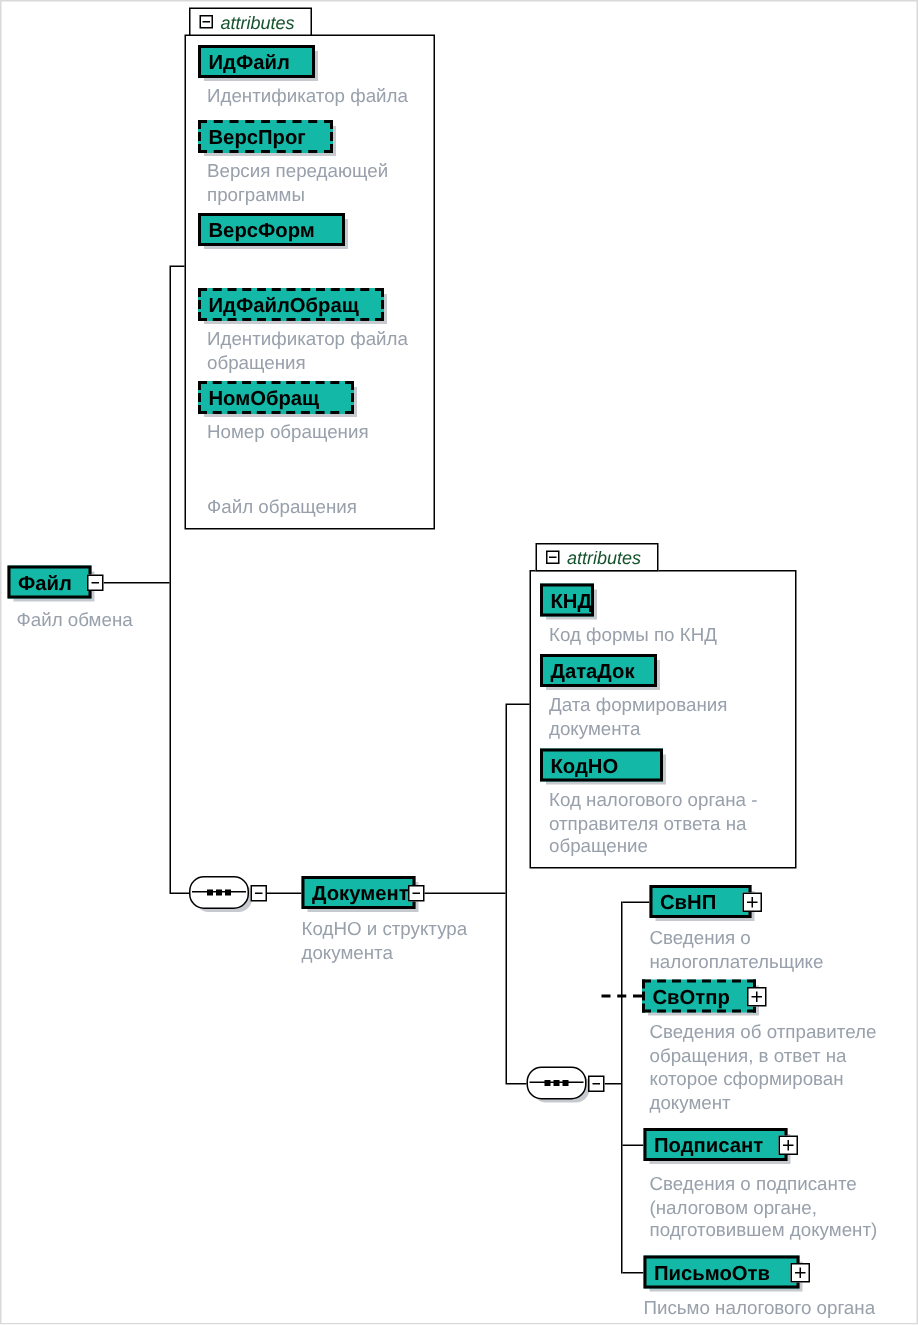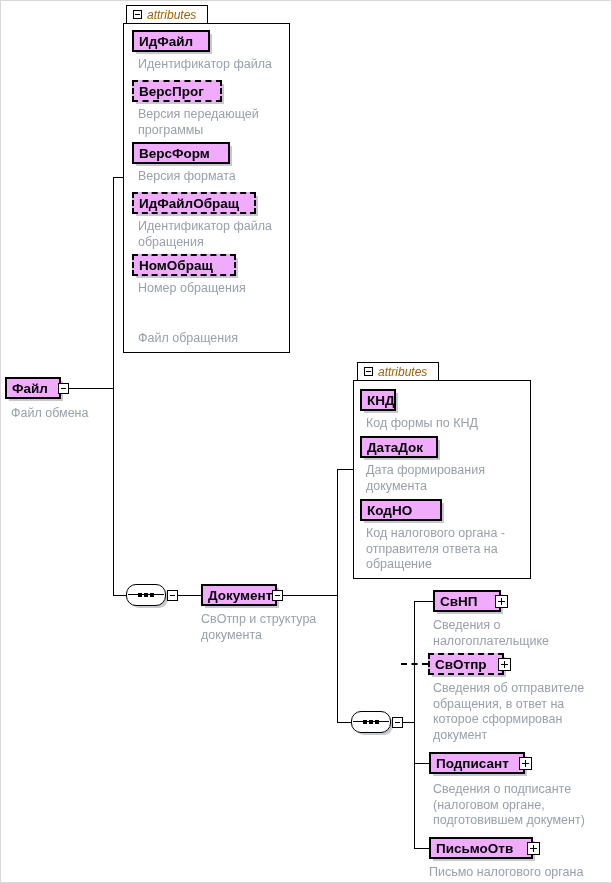--- a/index.html
+++ b/index.html
@@ -6,37 +6,37 @@
   #stage{
     position:relative;width:612px;height:883px;background:#ffffff;
     border:1px solid #d9d9d9;box-sizing:border-box;overflow:hidden;
     font-family:"Liberation Sans","DejaVu Sans",sans-serif;
   }
   .hline,.vline{position:absolute;background:#000;z-index:1;}
   .hline{height:1px;}
   .vline{width:1px;}
   .dline{position:absolute;height:0;border-top:2px dashed #000;z-index:1;}
   .ebox{
-    position:absolute;box-sizing:border-box;background:#f0abfc;height:22px;
+    position:absolute;box-sizing:border-box;background:#14b8a6;height:22px;
     border:2px solid #000;display:flex;align-items:center;padding:0 5px;
     z-index:2;box-shadow:3px 3px 0 -1px #c6c9ce;
   }
   .ebox.dashed{border-style:dashed;align-items:center;}
   .ename{font-size:13.5px;font-weight:bold;color:#000;white-space:nowrap;}
   .caption{
     position:absolute;font-size:12.5px;line-height:15.5px;color:#98a0ab;z-index:2;
   }
   .group{
     position:absolute;border:1px solid #000;background:#fff;box-sizing:border-box;z-index:0;
   }
   .gtab{
     position:absolute;border:1px solid #000;background:#fff;box-sizing:border-box;
     height:19px;display:flex;align-items:center;gap:5px;padding:0 6px;z-index:2;
   }
-  .gtab .tablabel{font-size:12px;font-style:italic;color:#a16207;}
+  .gtab .tablabel{font-size:12px;font-style:italic;color:#14532d;}
   .tabminus{
     position:relative;width:9px;height:9px;border:1px solid #000;background:#fff;
     box-sizing:border-box;flex:0 0 auto;
   }
   .tabminus::before{
     content:"";position:absolute;left:1px;right:1px;top:50%;height:1px;margin-top:-1px;background:#000;
   }
   .toggle{
     position:absolute;width:11px;height:11px;border:1px solid #000;background:#fff;
     box-sizing:border-box;z-index:3;
@@ -99,42 +99,41 @@
   <div class="caption" style="left:137px;top:56px;width:160px">Идентификатор файла</div>
 
   <div class="ebox dashed" style="left:131px;top:79px;width:90px">
     <span class="ename">ВерсПрог</span>
   </div>
   <div class="caption" style="left:137px;top:106px;width:152px">Версия передающей программы</div>
 
   <div class="ebox" style="left:131px;top:141px;width:98px">
     <span class="ename">ВерсФорм</span>
   </div>
-  <div class="caption" style="left:137px;top:168px;width:160px">Версия формата</div>
 
   <div class="ebox dashed" style="left:131px;top:191px;width:124px">
     <span class="ename">ИдФайлОбращ</span>
   </div>
   <div class="caption" style="left:137px;top:218px;width:152px">Идентификатор файла обращения</div>
 
   <div class="ebox dashed" style="left:131px;top:253px;width:104px">
     <span class="ename">НомОбращ</span>
   </div>
   <div class="caption" style="left:137px;top:280px;width:160px">Номер обращения</div>
 
   <div class="caption" style="left:137px;top:330px;width:160px">Файл обращения</div>
 
   <div class="seq" style="left:125px;top:583px"></div>
   <div class="toggle" style="left:166px;top:589px"></div>
 
   <div class="ebox" style="left:200px;top:583px;width:76px">
     <span class="ename">Документ</span>
   </div>
   <div class="toggle" style="left:271px;top:589px"></div>
-  <div class="caption" style="left:200px;top:611px;width:160px">СвОтпр и структура документа</div>
+  <div class="caption" style="left:200px;top:611px;width:160px">КодНО и структура документа</div>
 
   <div class="group" style="left:352px;top:379px;width:178px;height:199px"></div>
   <div class="gtab" style="left:356px;top:361px;width:82px">
     <span class="tabminus"></span>
     <span class="tablabel">attributes</span>
   </div>
 
   <div class="ebox" style="left:359px;top:388px;width:36px">
     <span class="ename">КНД</span>
   </div>

